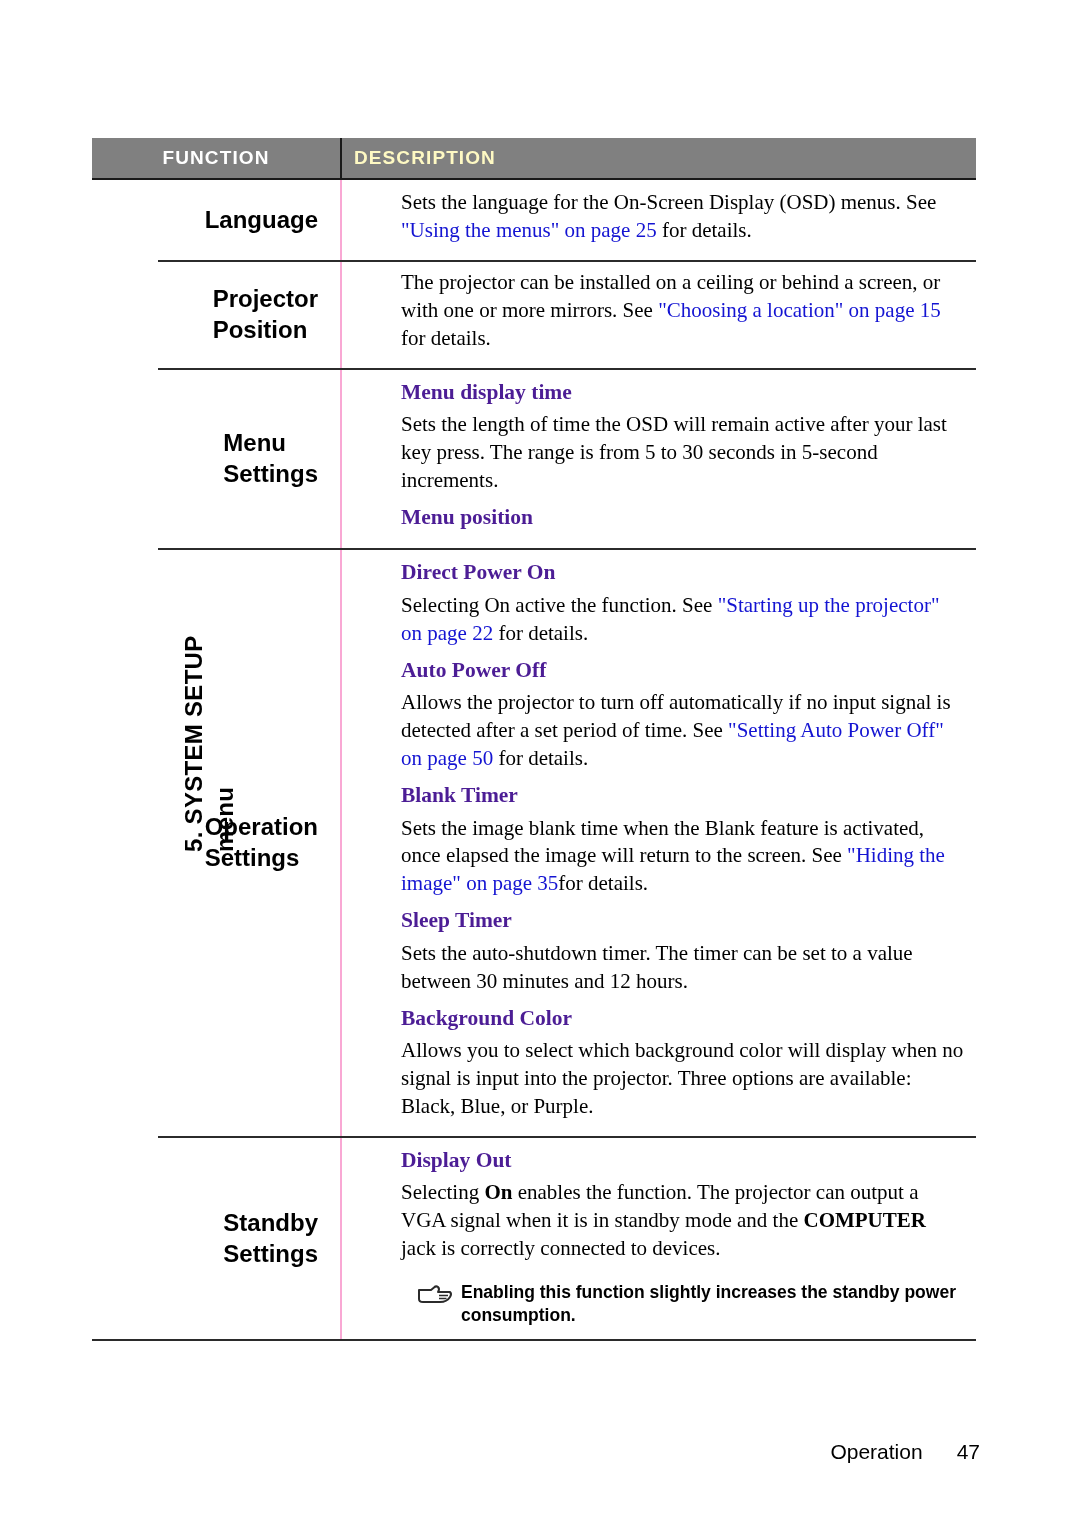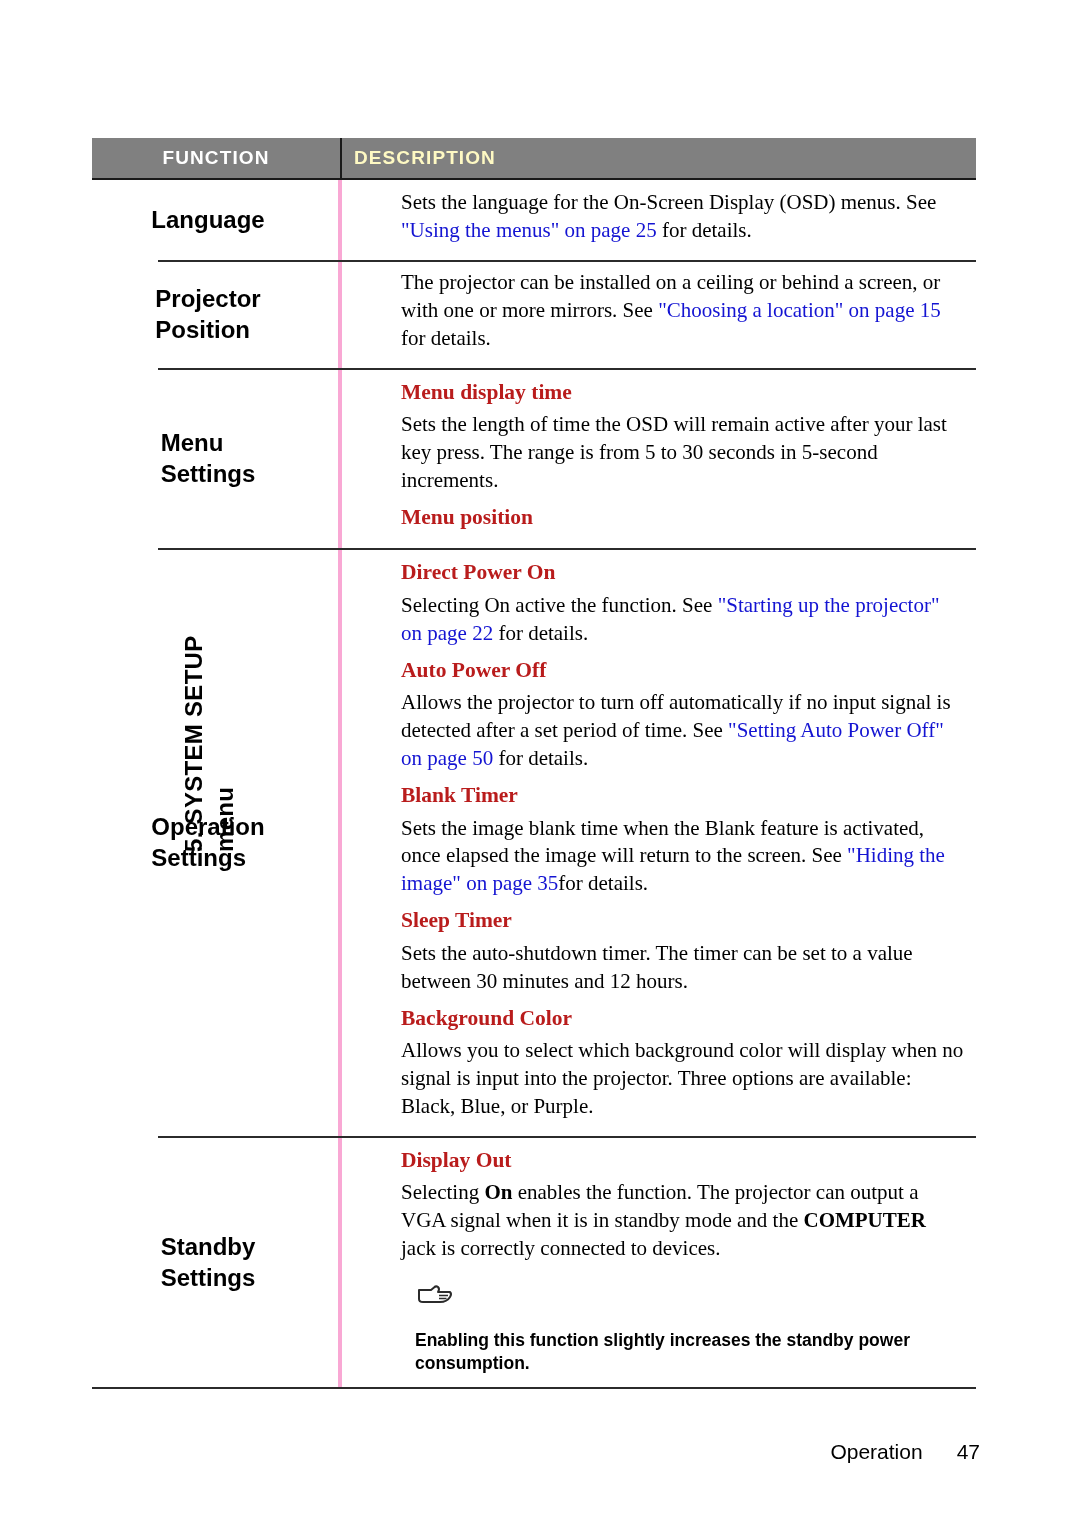--- a/index.html
+++ b/index.html
@@ -105,24 +105,24 @@
     position: absolute;
     left: 0;
     right: 0;
     height: 2px;
     background: #2b2b2b;
   }
 
   .c-func {
     width: 250px;
     box-sizing: border-box;
-    border-right: 4px solid #f9a8d4;
+    border-right: 2px solid #f9a8d4;
     display: flex;
     align-items: center;
-    justify-content: center;
+    justify-content: flex-end;
     padding: 14px 22px 14px 8px;
   }
   .c-func .fn-label {
     font-family: "Liberation Sans", sans-serif;
     font-weight: bold;
     font-size: 24px;
     line-height: 1.30;
     text-align: left;
     color: #000;
   }
@@ -134,40 +134,39 @@
     margin-left: 45px;
   }
 
   
   .sub {
     font-family: "Liberation Serif", serif;
     font-weight: bold;
     font-size: 21.5px;
     line-height: 1.28;
     margin: 9px 0 5px 0;
-    color: #b91c1c;
+    color: #4c1d95;
   }
   .sub:first-child { margin-top: 2px; }
   .para {
     font-family: "Liberation Serif", serif;
     font-size: 21px;
     line-height: 1.33;
     margin: 0 0 3px 0;
     color: #000;
   }
   .lnk { color: #1414d2; }
   .bld { font-weight: bold; }
 
   
   .note {
     display: flex;
     align-items: flex-start;
     margin-top: 16px;
     padding-left: 14px;
-    flex-direction: column;
   }
   .note-icon {
     width: 46px;
     flex: 0 0 46px;
     font-size: 30px;
     line-height: 1;
     color: #333;
     padding-top: 2px;
   }
   .note-text {

